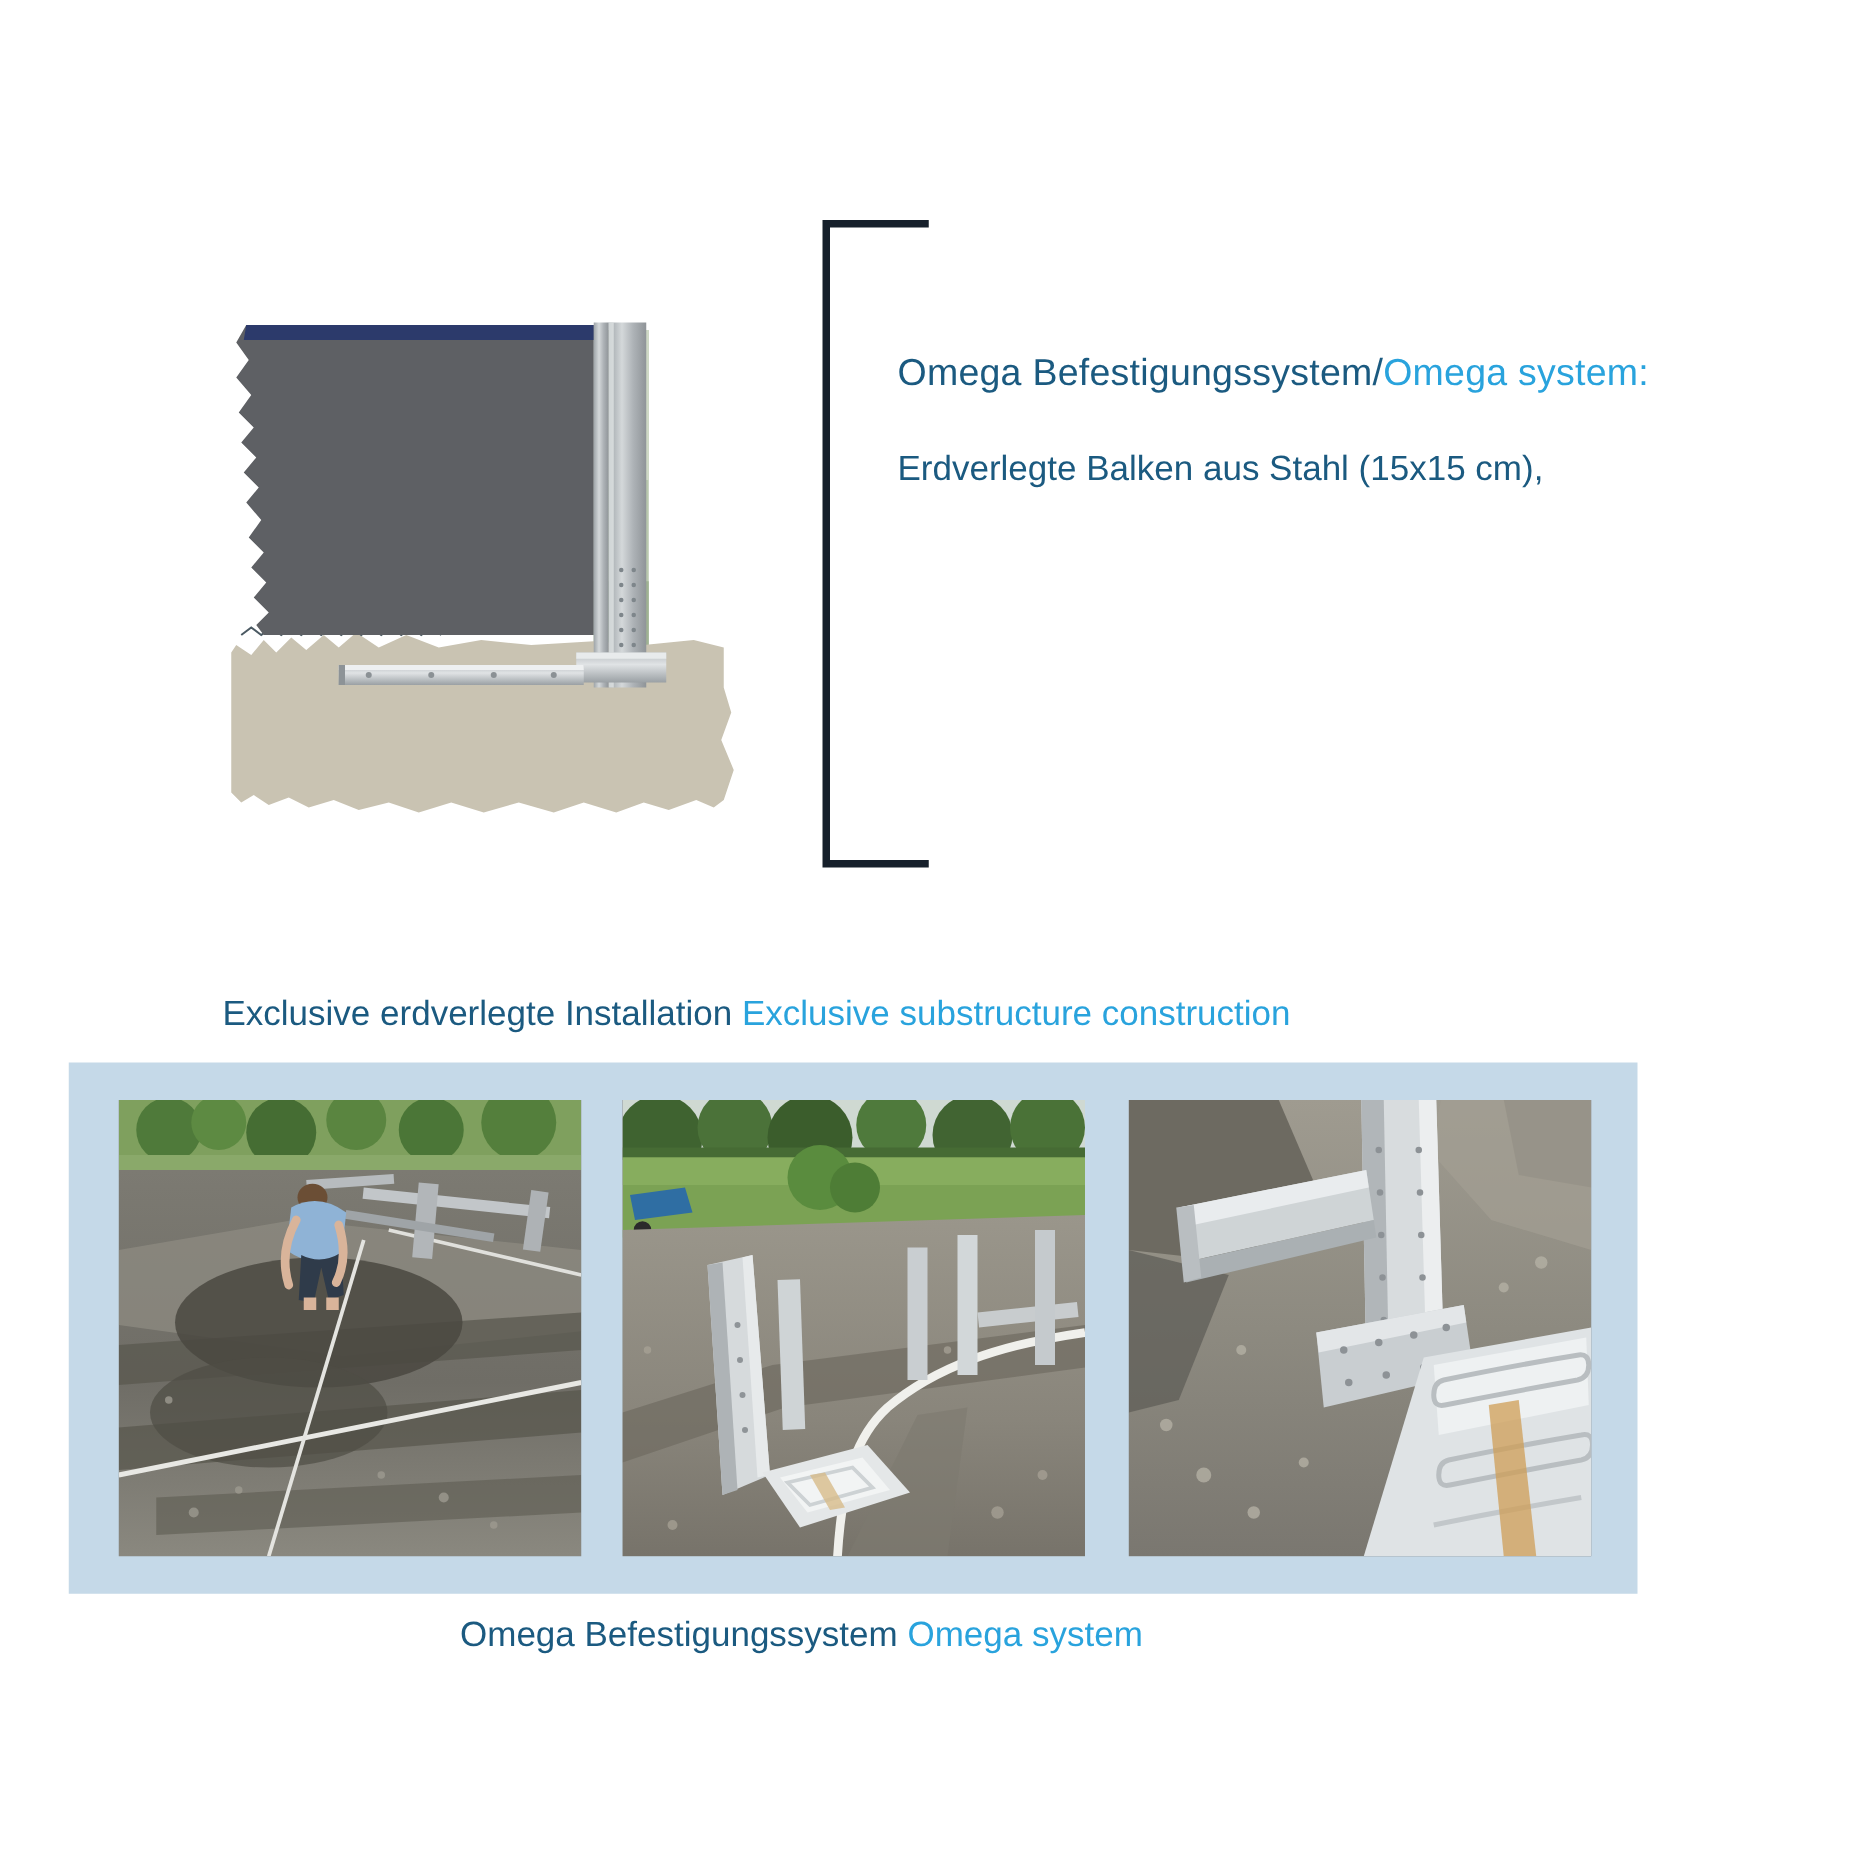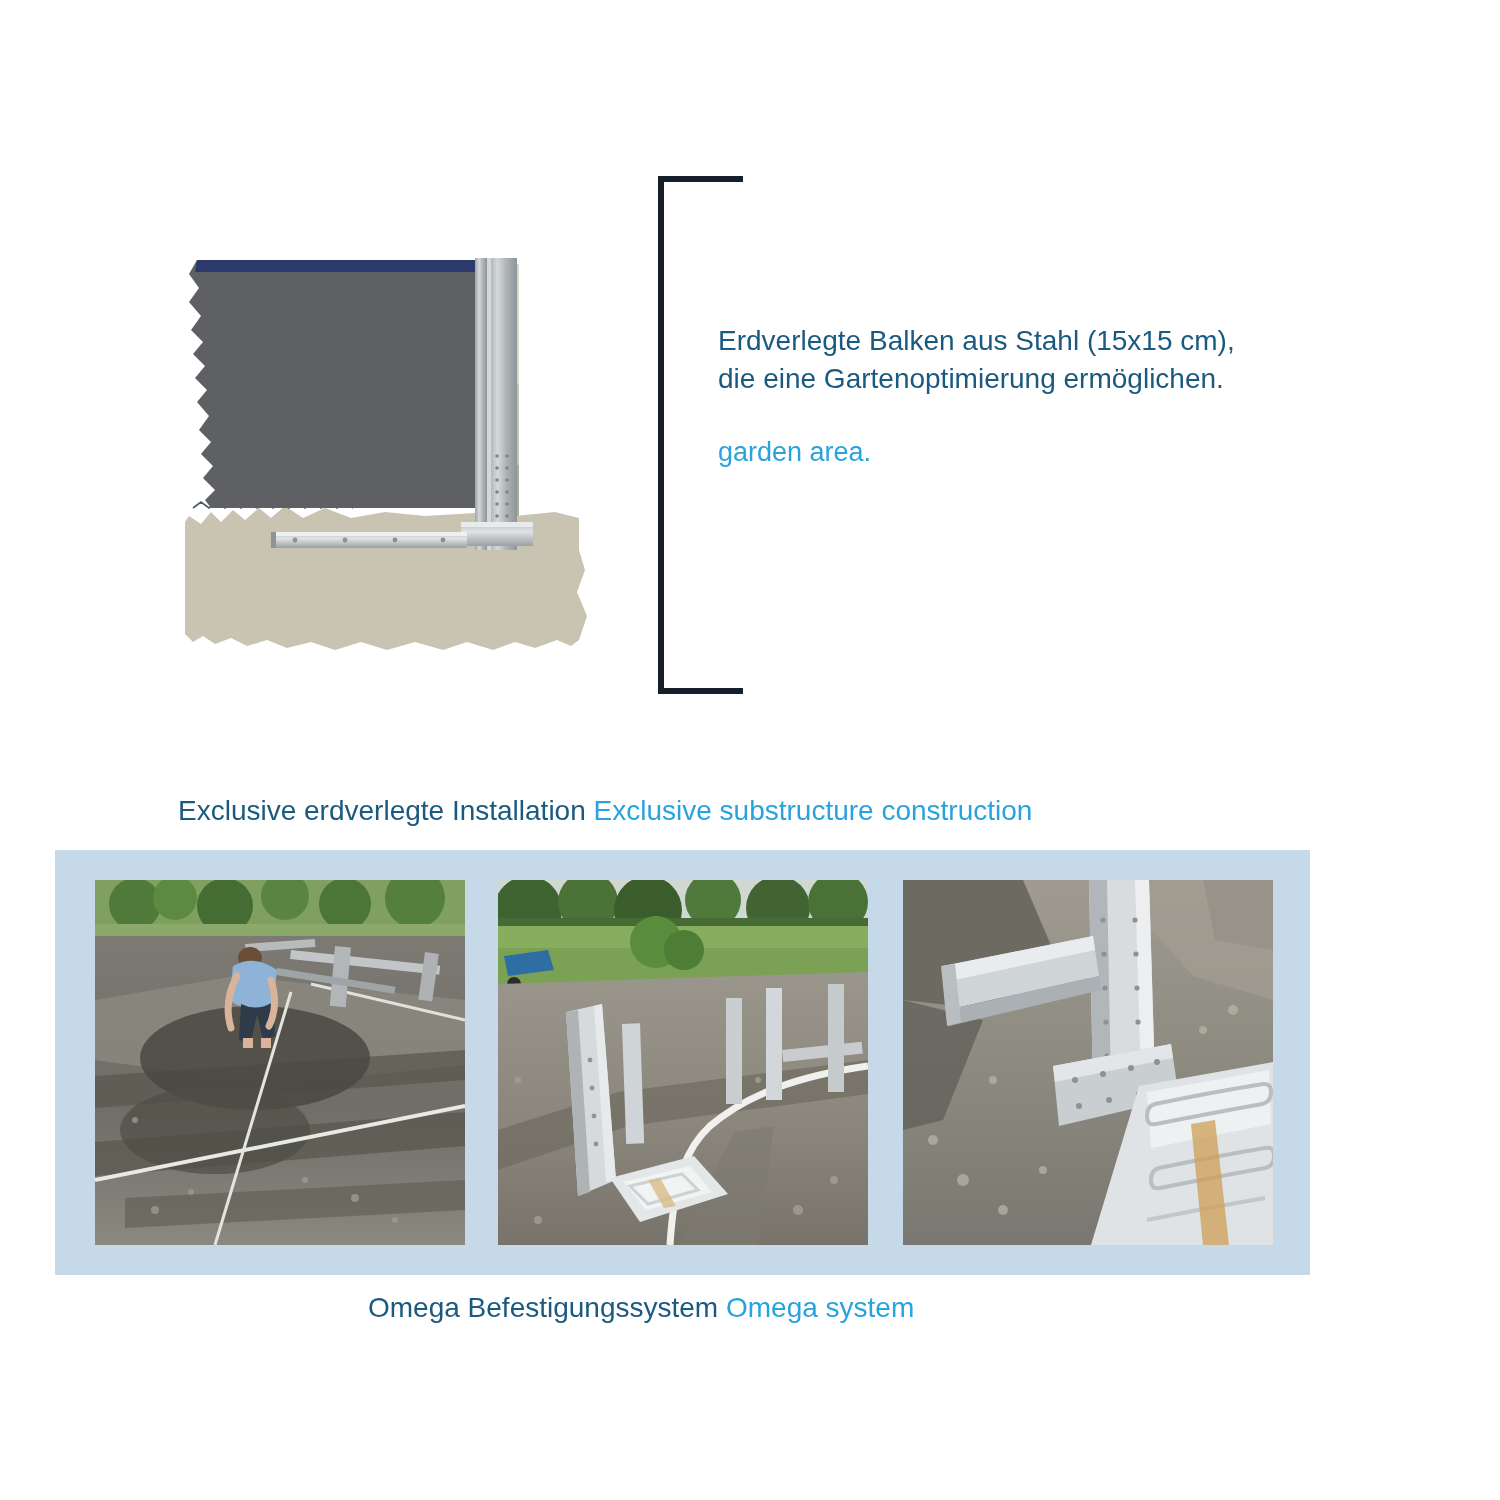--- a/index.html
+++ b/index.html
@@ -207,28 +207,29 @@
     </svg>
   </div>
 
   <div id="bracket">
     <svg width="90" height="520" viewBox="0 0 90 520" xmlns="http://www.w3.org/2000/svg">
       <path d="M88,4 L6,4 L6,516 L88,516" fill="none" stroke="#16202b" stroke-width="6"></path>
     </svg>
   </div>
 
   <div id="top-text">
+    <div class="line-heading">
+      <span class="dark">Omega Befestigungssystem/</span><span class="light">Omega system:</span>
+    </div>
 
     <div class="para-de">
       <div>Erdverlegte Balken aus Stahl (15x15 cm),</div>
-      <div>die eine Gartenoptimierung ermöglichen.</div>
     </div>
 
     <div class="para-en">
-      <div class="l3">garden area.</div>
     </div>
   </div>
 </div>
 
 <div id="caption-top">
   <span class="dark">Exclusive erdverlegte Installation</span>
   <span class="light">Exclusive substructure construction</span>
 </div>
 
 <div id="photo-band">

